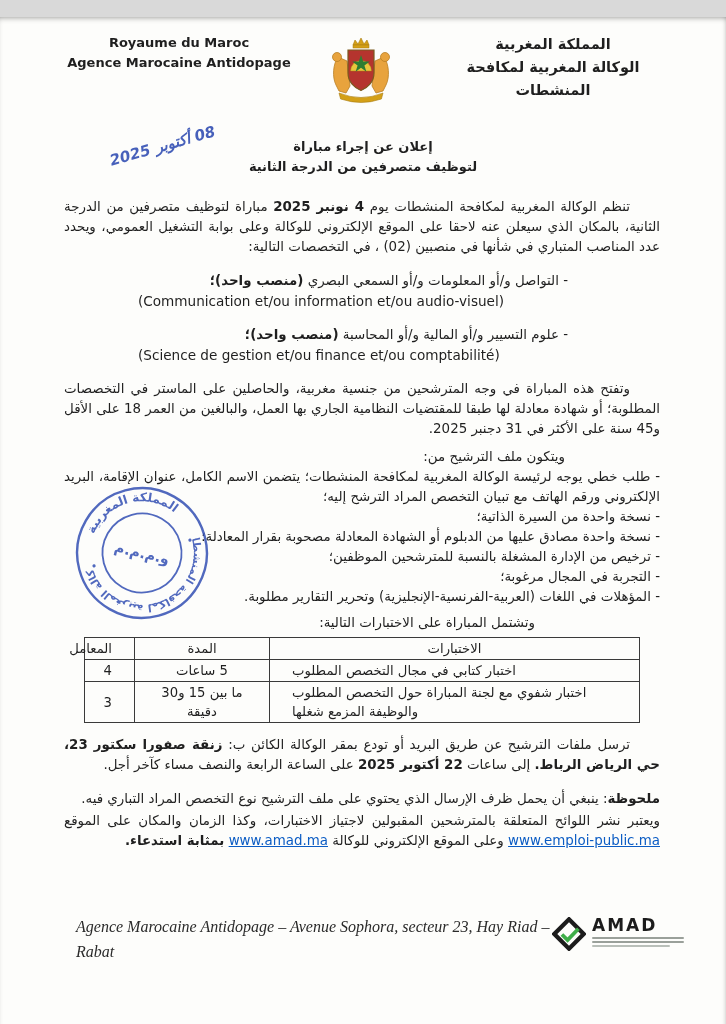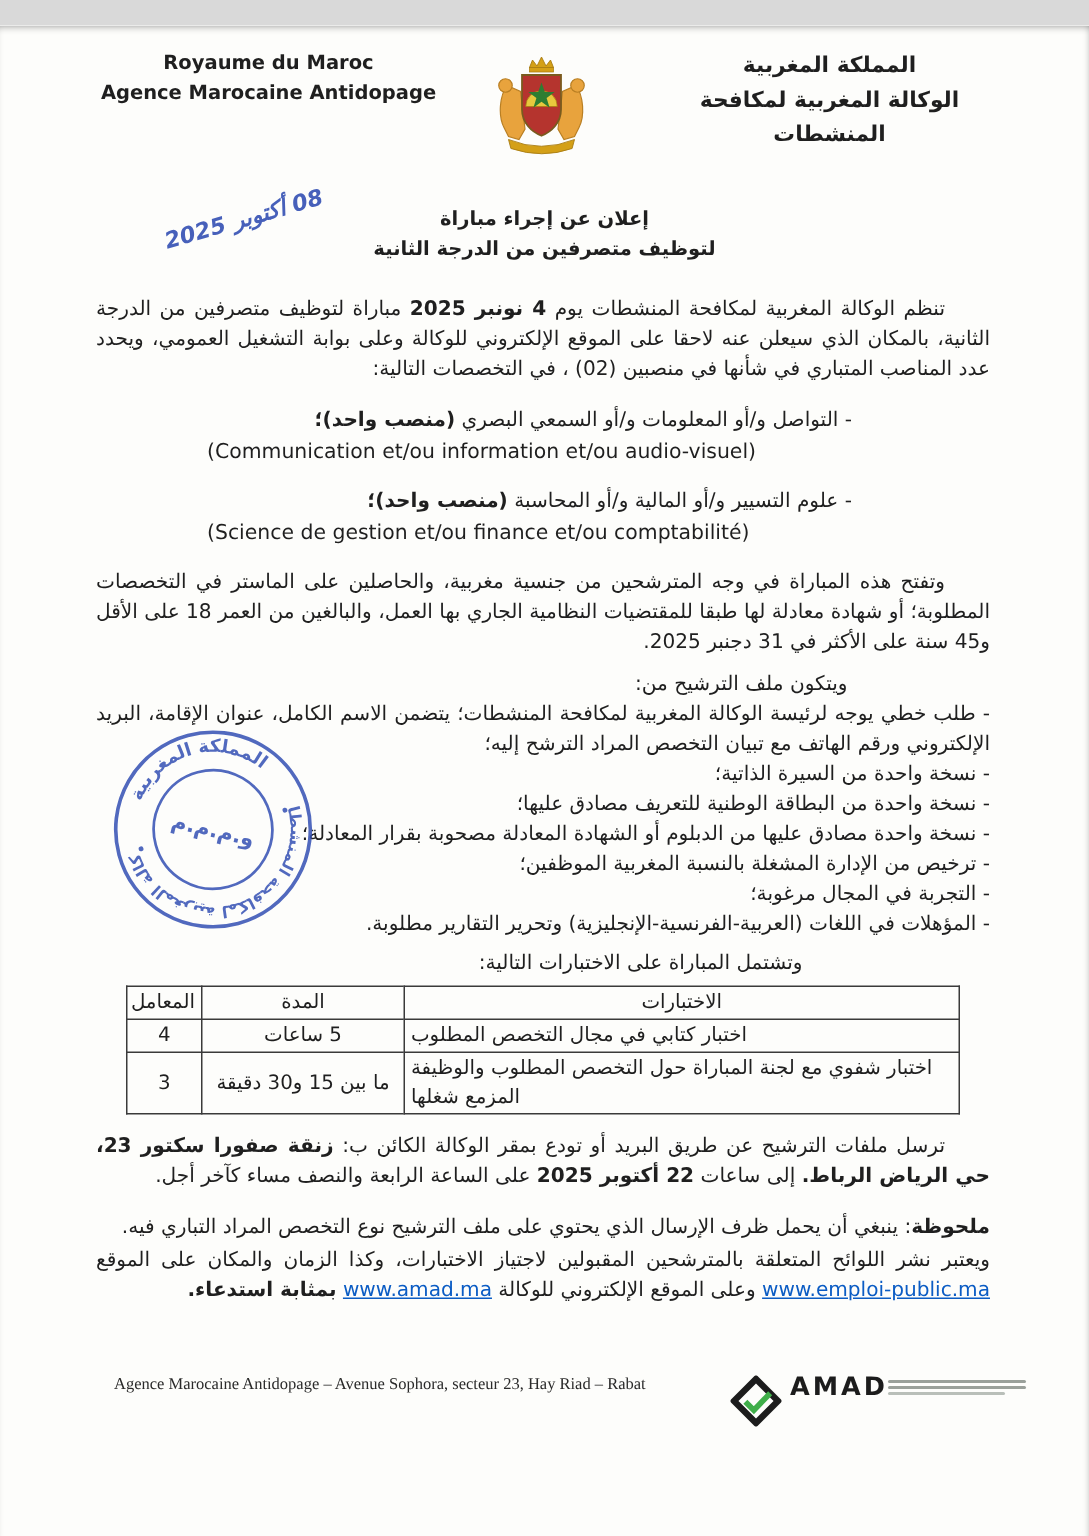--- a/index.html
+++ b/index.html
@@ -51,21 +51,21 @@
   .file-intro{margin-top:8px;margin-right:95px;}
   .file-items{margin-top:0;}
   .exams-intro{margin-top:6px;margin-right:125px;}
   
   table.exams{
     border-collapse:collapse;direction:rtl;
     margin:4px 20px 0 auto;width:555px;table-layout:fixed;
   }
   table.exams td,table.exams th{
     border:1.4px solid #3a3a3a;font-size:13.2px;font-weight:normal;
-    padding:1px 4px;line-height:19px;vertical-align:middle;
+    padding:1px 22px;line-height:19px;vertical-align:middle;
   }
   col.c-test{width:370px;} col.c-dur{width:135px;} col.c-coef{width:50px;}
   th{text-align:center;}
   td.t-test{text-align:left;}
   td.t-dur,td.t-coef{text-align:center;}
   .p3{margin-top:12px;text-indent:30px;}
   .note{margin-top:14px;}
   .p4{margin-top:2px;}
   .doc-link{color:var(--link-blue);text-decoration:underline;direction:ltr;unicode-bidi:embed;cursor:pointer;}
   
@@ -75,24 +75,24 @@
   }
   .stamp-ink{stroke:var(--stamp-blue);fill:none;}
   .stamp-text{fill:var(--stamp-blue);}
   
   .footer{
     position:absolute;left:76px;right:42px;top:898px;
     display:flex;justify-content:space-between;align-items:flex-start;
   }
   .footer-address{
     font-family:"Liberation Serif","DejaVu Serif",serif;
-    font-size:11px;line-height:1.55;color:#2a2a2a;direction:ltr;
+    font-size:16px;line-height:1.55;color:#2a2a2a;direction:ltr;font-style:italic;
   }
   .amad-logo{display:flex;align-items:flex-start;gap:6px;margin-top:2px;}
-  .amad-wordmark{display:flex;flex-direction:row;}
+  .amad-wordmark{display:flex;flex-direction:column;}
   .amad-name{font-weight:bold;font-size:17px;letter-spacing:2px;color:var(--logo-black);line-height:1;}
   .amad-lines{margin-top:3px;display:flex;flex-direction:column;gap:2px;}
   .amad-lines span{display:block;height:2px;width:92px;background:#9aa09a;border-radius:1px;}
   .amad-lines span:last-child{width:78px;background:#b9bfb9;}
 </style>
 </head>
 <body>
 
 <div class="page">
 
@@ -146,23 +146,22 @@
         <div class="spec-fr">(Science de gestion et/ou finance et/ou comptabilité)</div>
       </div>
     </div>
 
     <p class="para p2 indent">وتفتح هذه المباراة في وجه المترشحين من جنسية مغربية، والحاصلين على الماستر في التخصصات المطلوبة؛ أو شهادة معادلة لها طبقا للمقتضيات النظامية الجاري بها العمل، والبالغين من العمر 18 على الأقل و45 سنة على الأكثر في 31 دجنبر 2025.</p>
 
     <div class="file-intro">ويتكون ملف الترشيح من:</div>
     <div class="file-items">
       <div class="para">- طلب خطي يوجه لرئيسة الوكالة المغربية لمكافحة المنشطات؛ يتضمن الاسم الكامل، عنوان الإقامة، البريد الإلكتروني ورقم الهاتف مع تبيان التخصص المراد الترشح إليه؛</div>
       <div class="para">- نسخة واحدة من السيرة الذاتية؛</div>
-      <div class="para">- نسخة واحدة من البطاقة الوطنية للتعريف مصادق عليها؛</div>
       <div class="para">- نسخة واحدة مصادق عليها من الدبلوم أو الشهادة المعادلة مصحوبة بقرار المعادلة؛</div>
-      <div class="para">- ترخيص من الإدارة المشغلة بالنسبة المغربية الموظفين؛</div>
+      <div class="para">- ترخيص من الإدارة المشغلة بالنسبة للمترشحين الموظفين؛</div>
       <div class="para">- التجربة في المجال مرغوبة؛</div>
       <div class="para">- المؤهلات في اللغات (العربية-الفرنسية-الإنجليزية) وتحرير التقارير مطلوبة.</div>
     </div>
 
     <div class="exams-intro">وتشتمل المباراة على الاختبارات التالية:</div>
 
     <table class="exams">
       <colgroup>
           <col class="c-test">
           <col class="c-dur">

